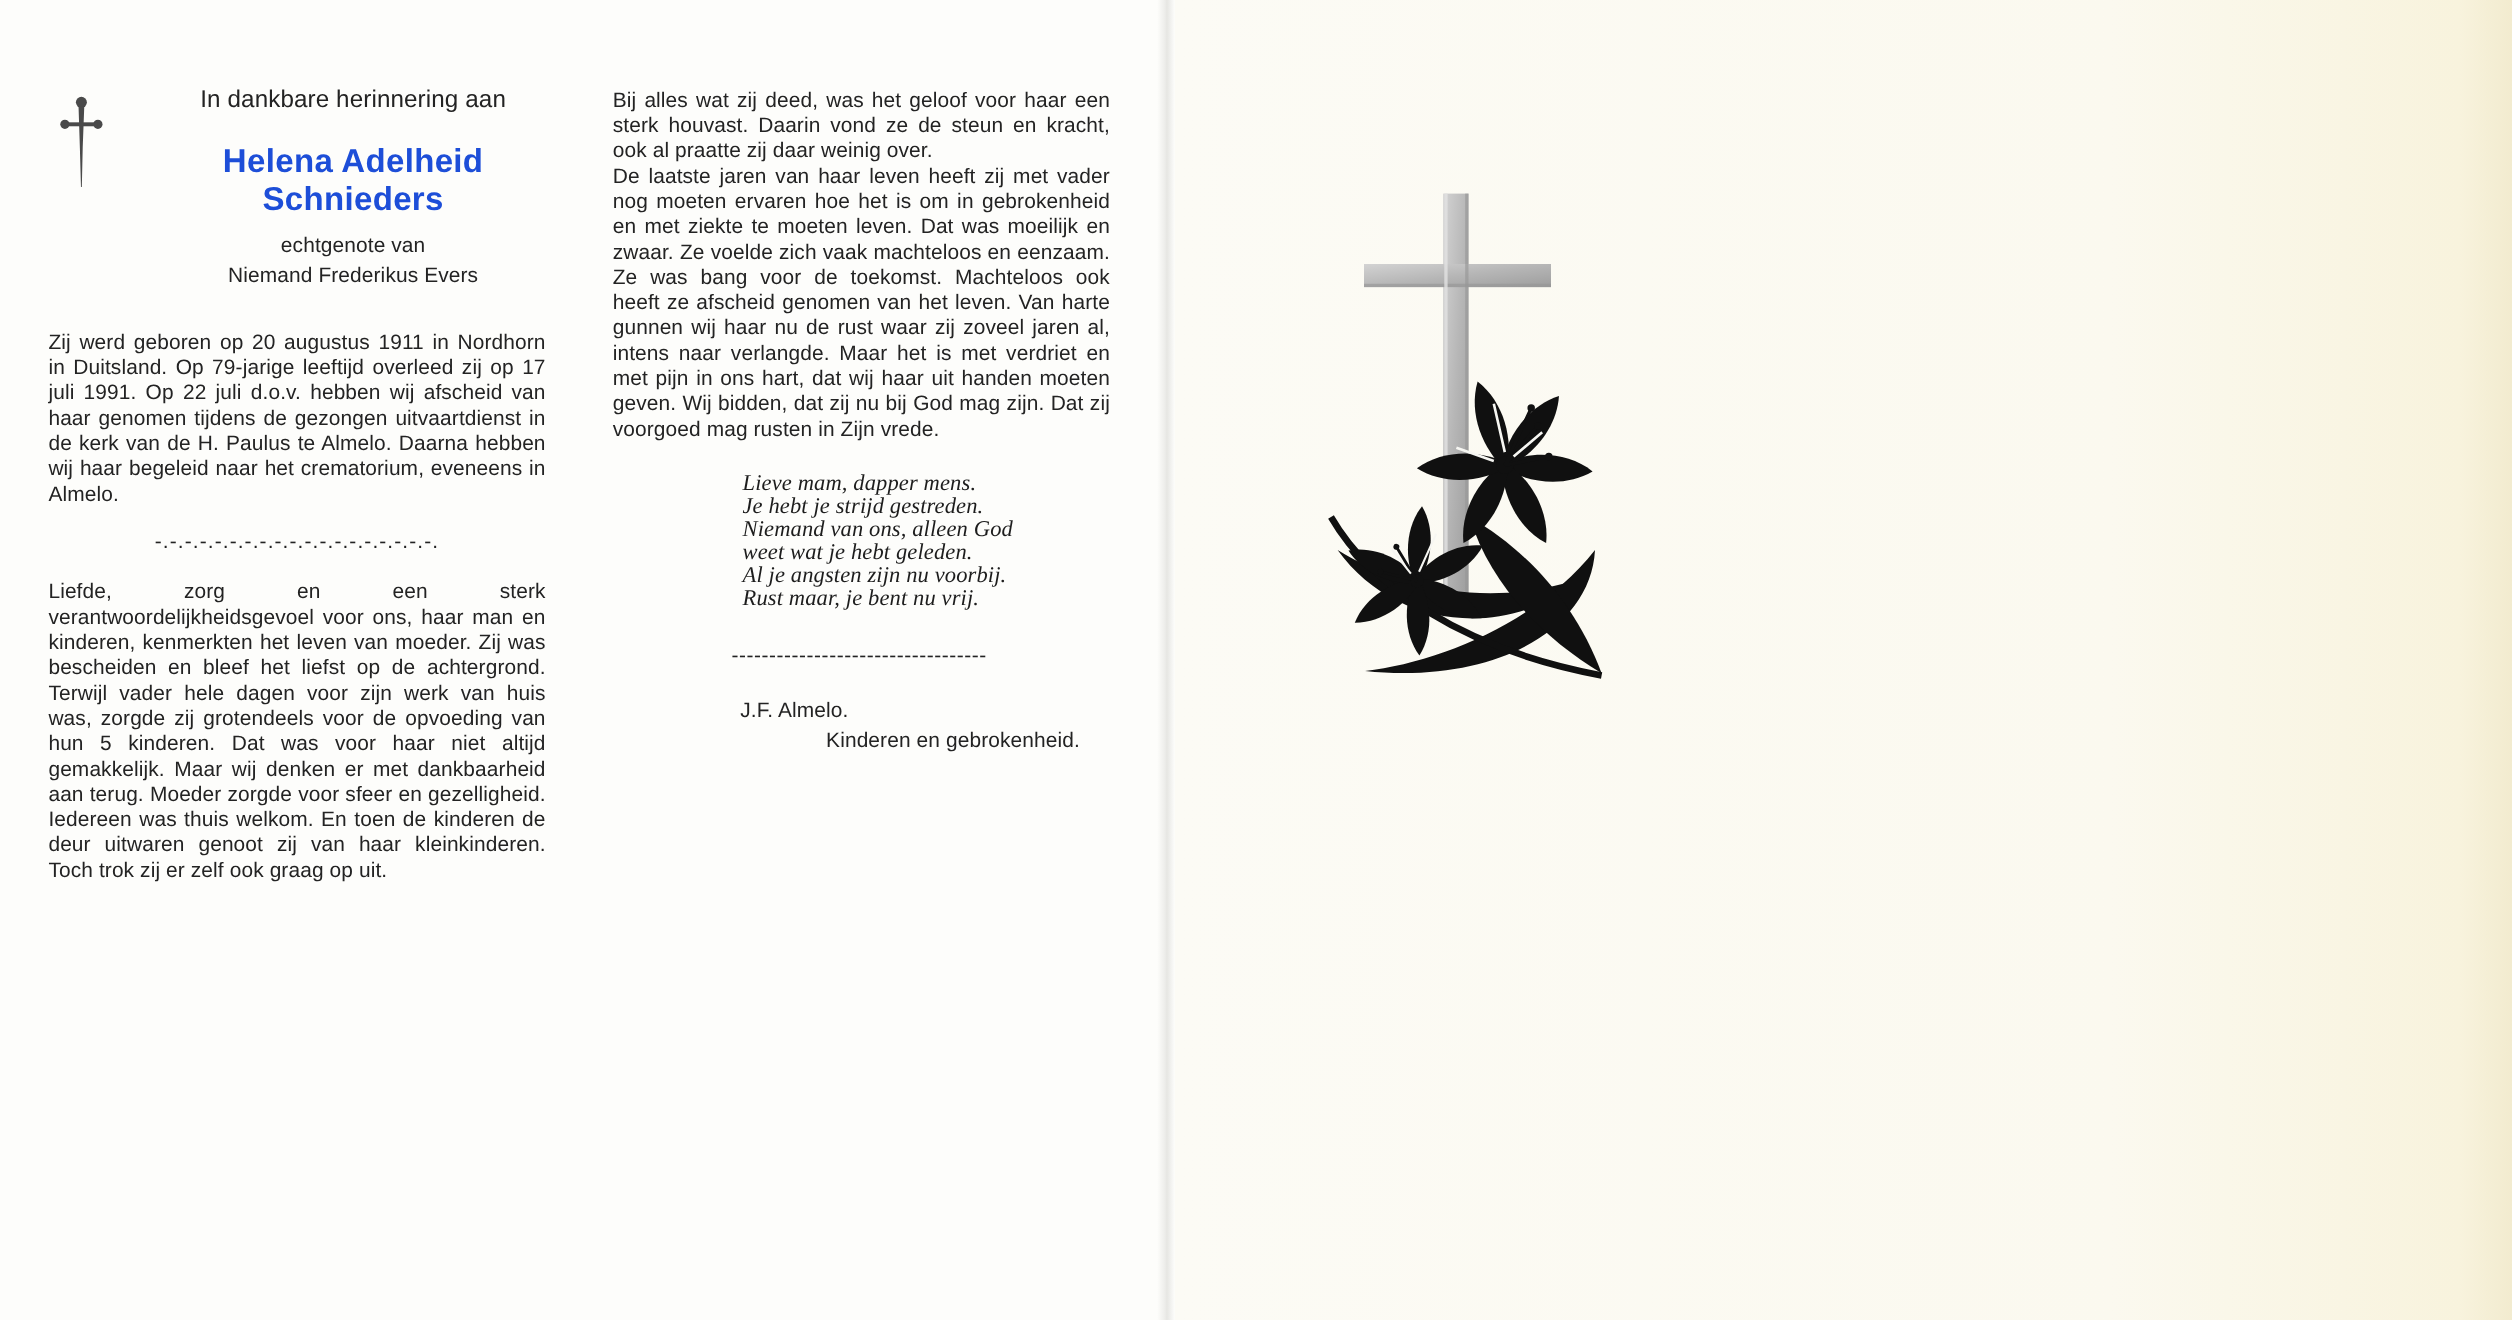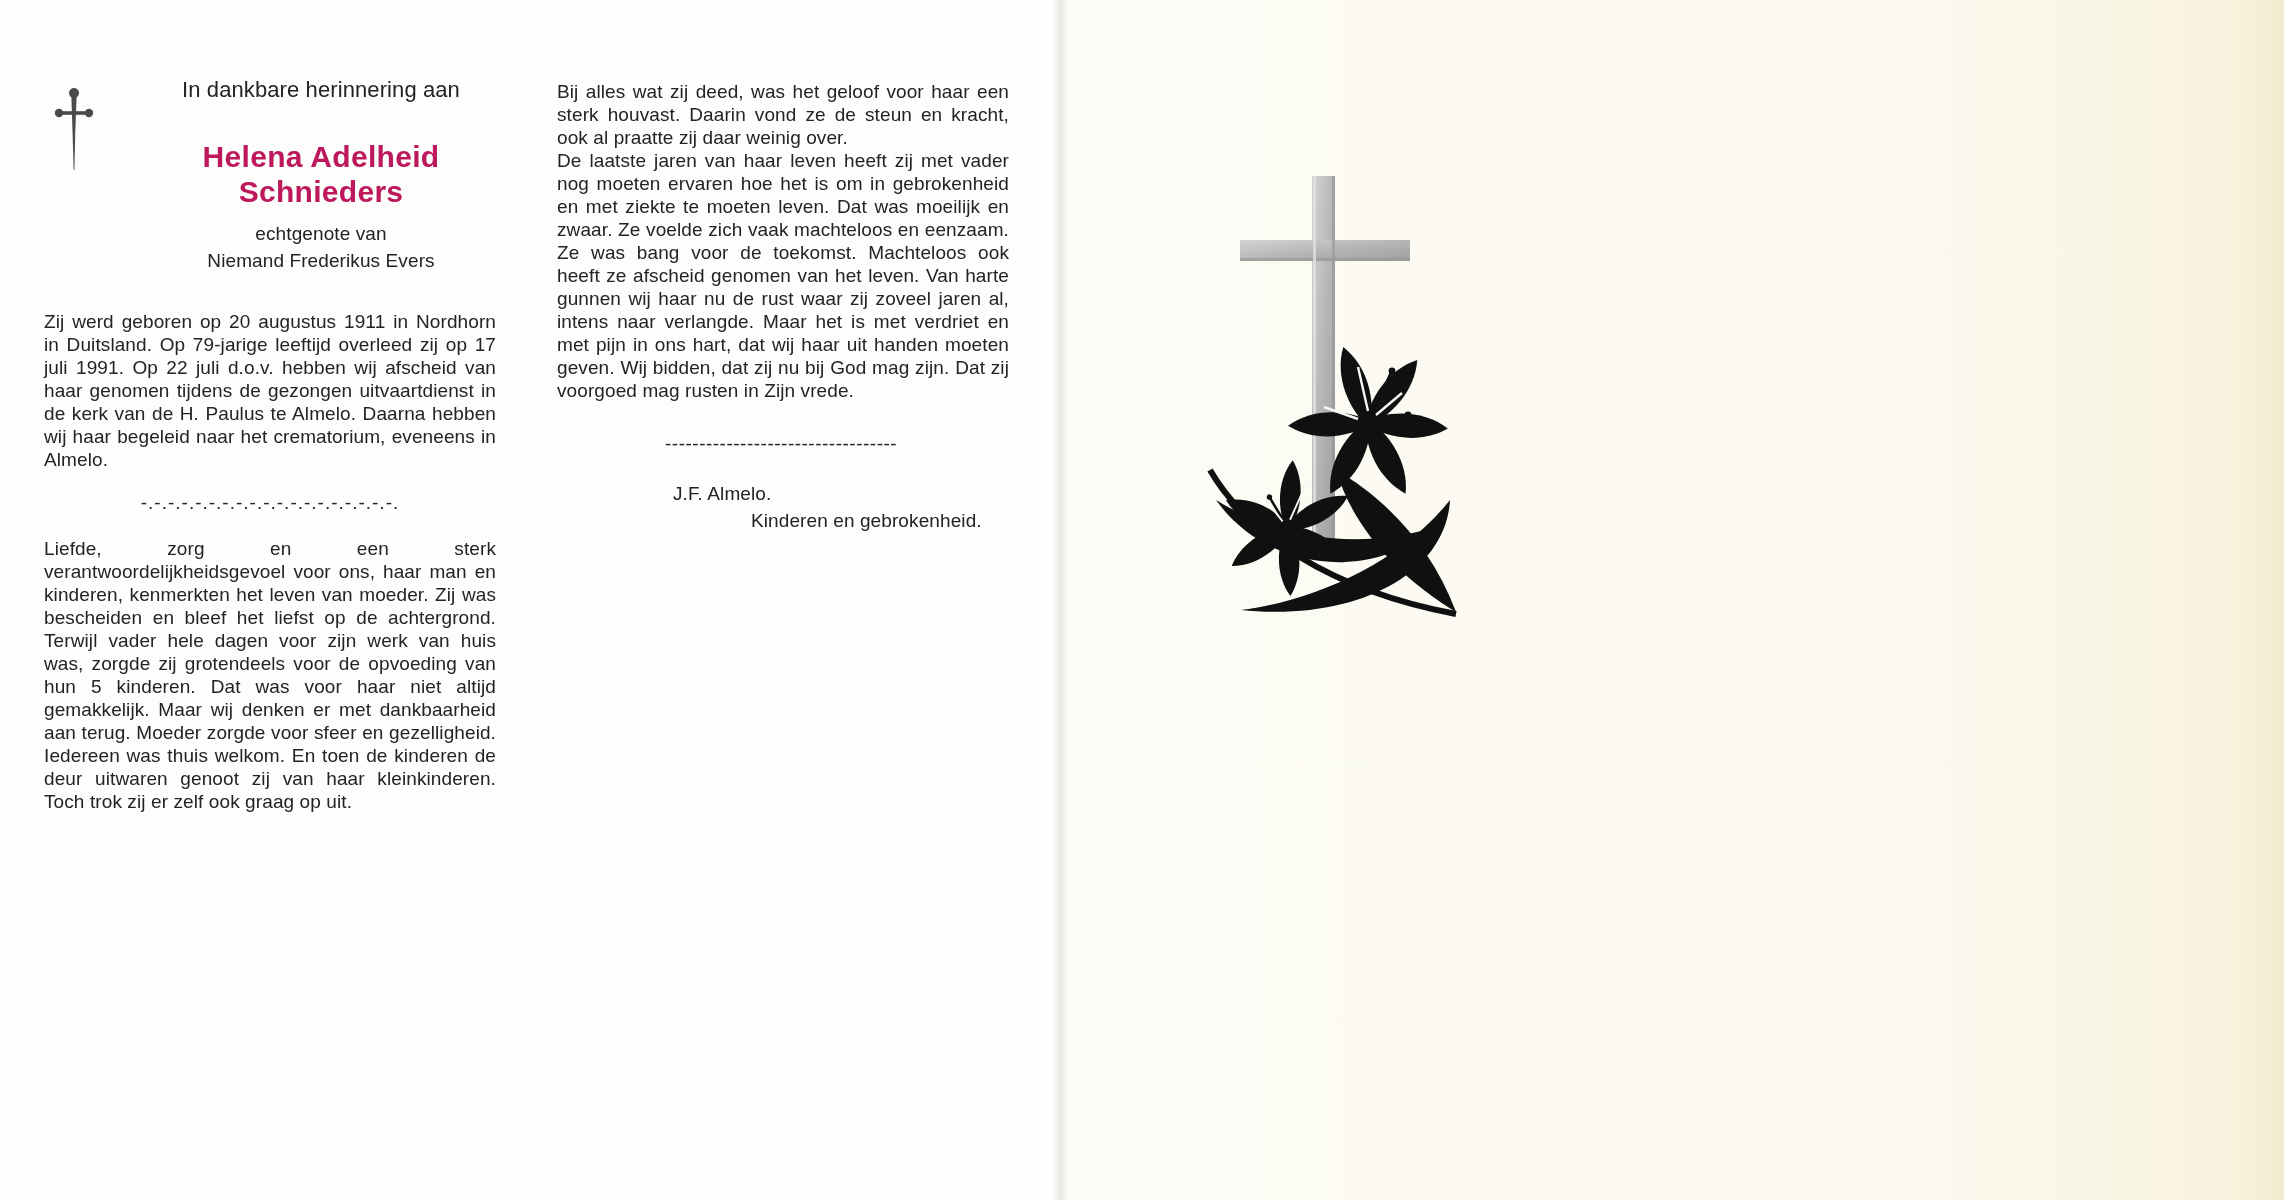--- a/index.html
+++ b/index.html
@@ -12,21 +12,21 @@
   }
   
   .col { position:absolute; width:452px; font-size:19px; line-height:23px; letter-spacing:0.1px; }
   .col1 { left:44px;  top:78px; }
   .col2 { left:557px; top:80px; }
 
   .small-cross { position:absolute; left:8px; top:6px; width:44px; height:92px; }
 
   .head { margin-left:102px; text-align:center; }
   .intro { font-size:22px; }
-  .name  { margin-top:38px; font-size:30px; line-height:35px; font-weight:bold; color:#be185d; letter-spacing:0.3px; }
+  .name  { margin-top:28px; font-size:30px; line-height:35px; font-weight:bold; color:#1d4ed8; letter-spacing:0.3px; }
   .spouse { margin-top:11px; line-height:27px; }
 
   p.just { margin:0; text-align:justify; hyphens:auto; -webkit-hyphens:auto; }
   .col1 p.first { margin-top:36px; }
   .divider1 { text-align:center; margin:20px 0 23px 0; letter-spacing:1px; }
 
   .poem {
     margin:27px 0 0 118px;
     font-family:"Liberation Serif", serif; font-style:italic;
     font-size:20.5px; line-height:21px; color:#1d1d1d;
@@ -80,20 +80,28 @@
 
     <div class="divider1">-.-.-.-.-.-.-.-.-.-.-.-.-.-.-.-.-.-.-.</div>
 
     <p class="just">Liefde, zorg en een sterk verantwoordelijkheidsgevoel voor ons, haar man en kinderen, kenmerkten het leven van moeder. Zij was bescheiden en bleef het liefst op de achtergrond. Terwijl vader hele dagen voor zijn werk van huis was, zorgde zij grotendeels voor de opvoeding van hun 5 kinderen. Dat was voor haar niet altijd gemakkelijk. Maar wij denken er met dankbaarheid aan terug. Moeder zorgde voor sfeer en gezelligheid. Iedereen was thuis welkom. En toen de kinderen de deur uitwaren genoot zij van haar kleinkinderen. Toch trok zij er zelf ook graag op uit.</p>
   </div>
 
   <div class="col col2">
     <p class="just">Bij alles wat zij deed, was het geloof voor haar een sterk houvast. Daarin vond ze de steun en kracht, ook al praatte zij daar weinig over.</p>
     <p class="just">De laatste jaren van haar leven heeft zij met vader nog moeten ervaren hoe het is om in gebrokenheid en met ziekte te moeten leven. Dat was moeilijk en zwaar. Ze voelde zich vaak machteloos en eenzaam. Ze was bang voor de toekomst. Machteloos ook heeft ze afscheid genomen van het leven. Van harte gunnen wij haar nu de rust waar zij zoveel jaren al, intens naar verlangde. Maar het is met verdriet en met pijn in ons hart, dat wij haar uit handen moeten geven. Wij bidden, dat zij nu bij God mag zijn. Dat zij voorgoed mag rusten in Zijn vrede.</p>
 
+    <div class="poem">
+      <div>Lieve mam, dapper mens.</div>
+      <div>Je hebt je strijd gestreden.</div>
+      <div>Niemand van ons, alleen God</div>
+      <div>weet wat je hebt geleden.</div>
+      <div>Al je angsten zijn nu voorbij.</div>
+      <div>Rust maar, je bent nu vrij.</div>
+    </div>
 
     <div class="divider2">----------------------------------</div>
 
 
     <div class="sig1">J.F. Almelo.</div>
     <div class="sig2">Kinderen en gebrokenheid.</div>
   </div>
 
   <div class="fold"></div>
   <div class="right-page"></div>

